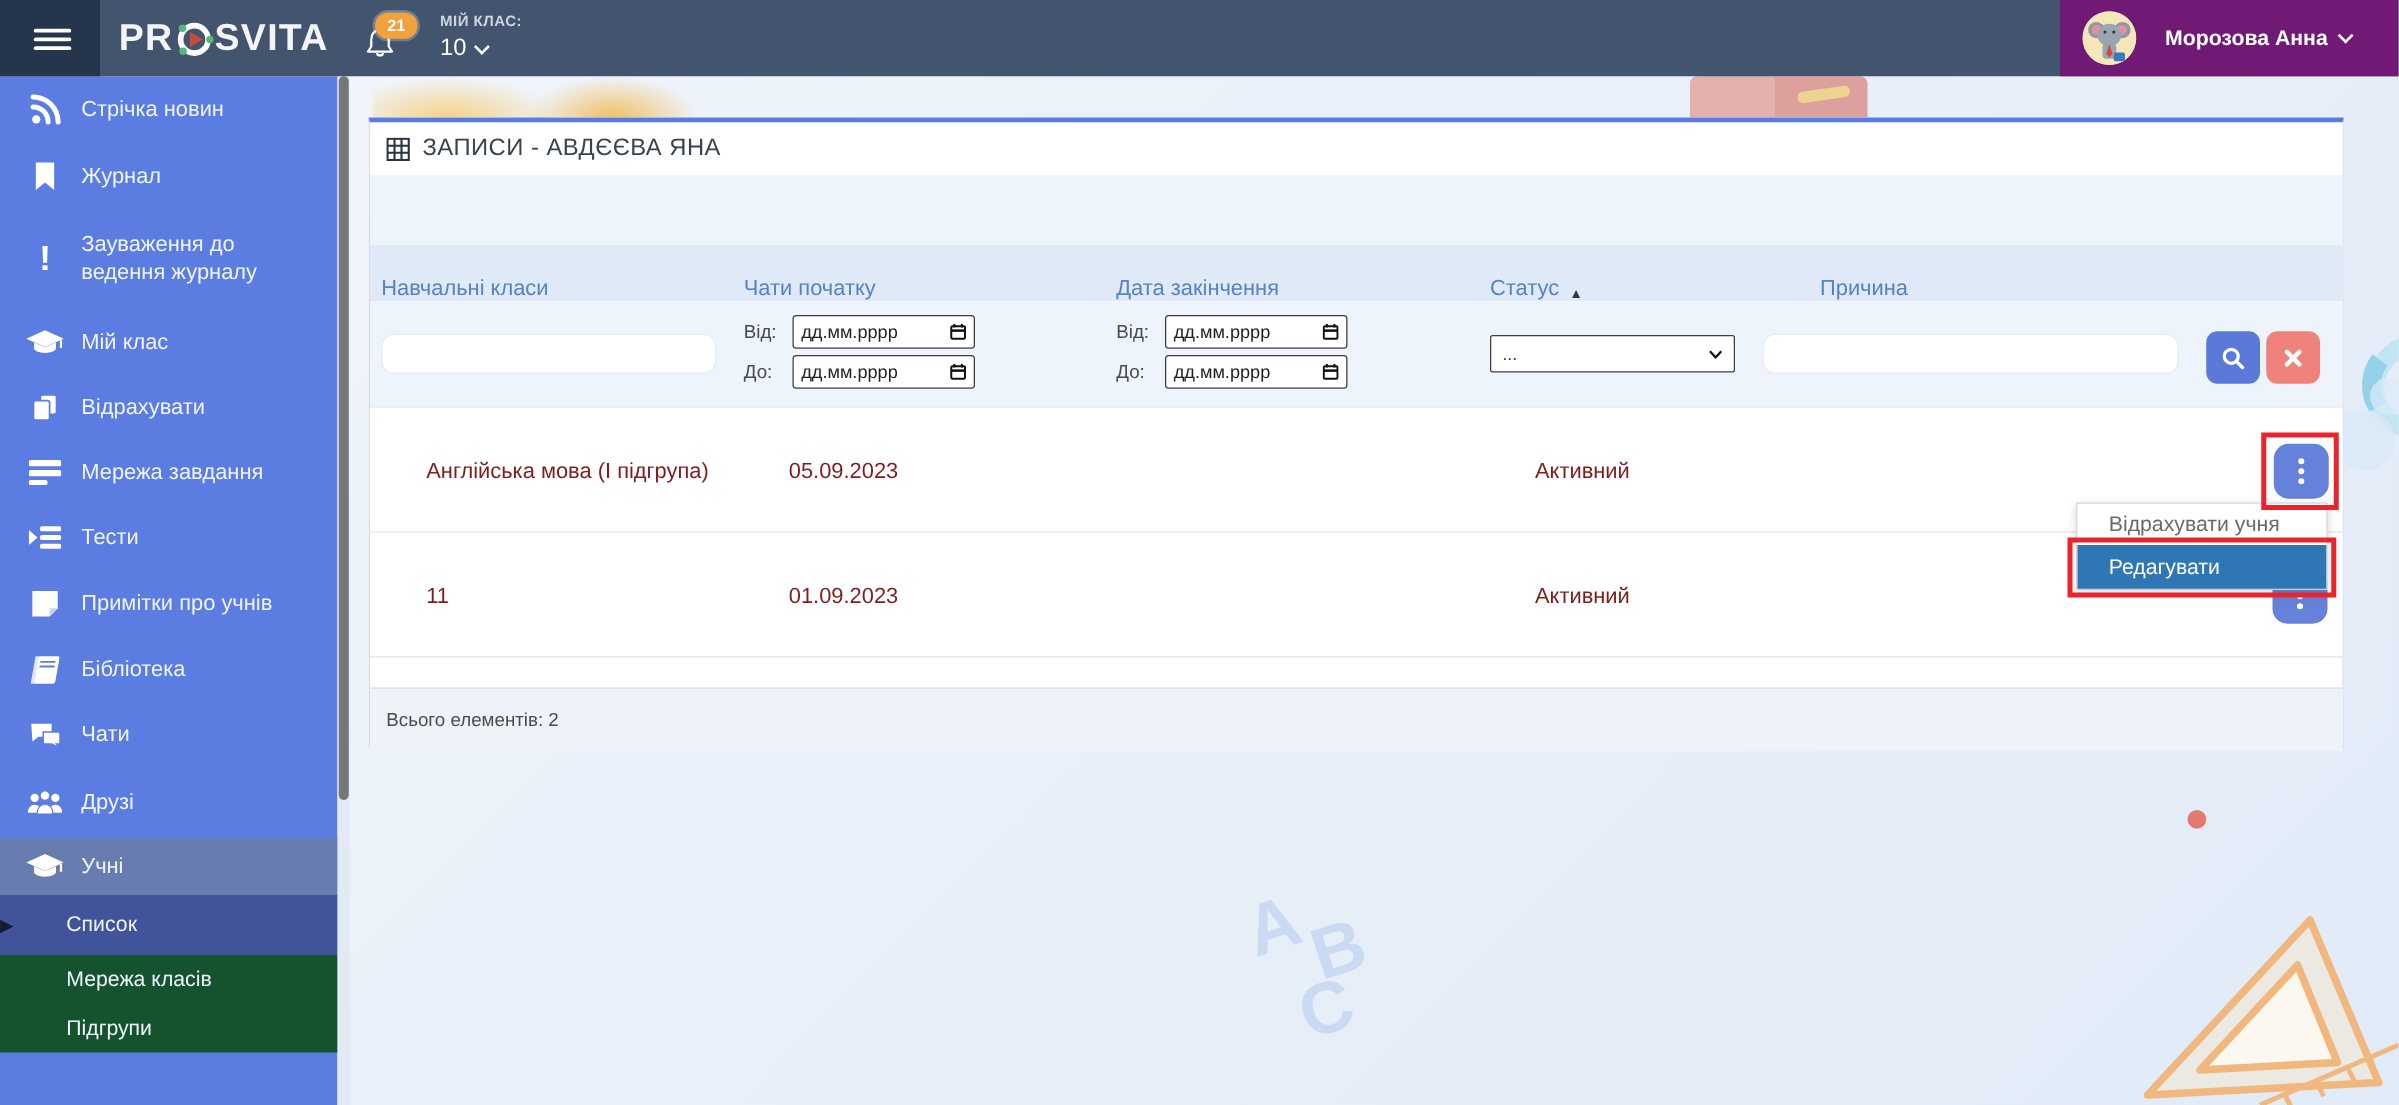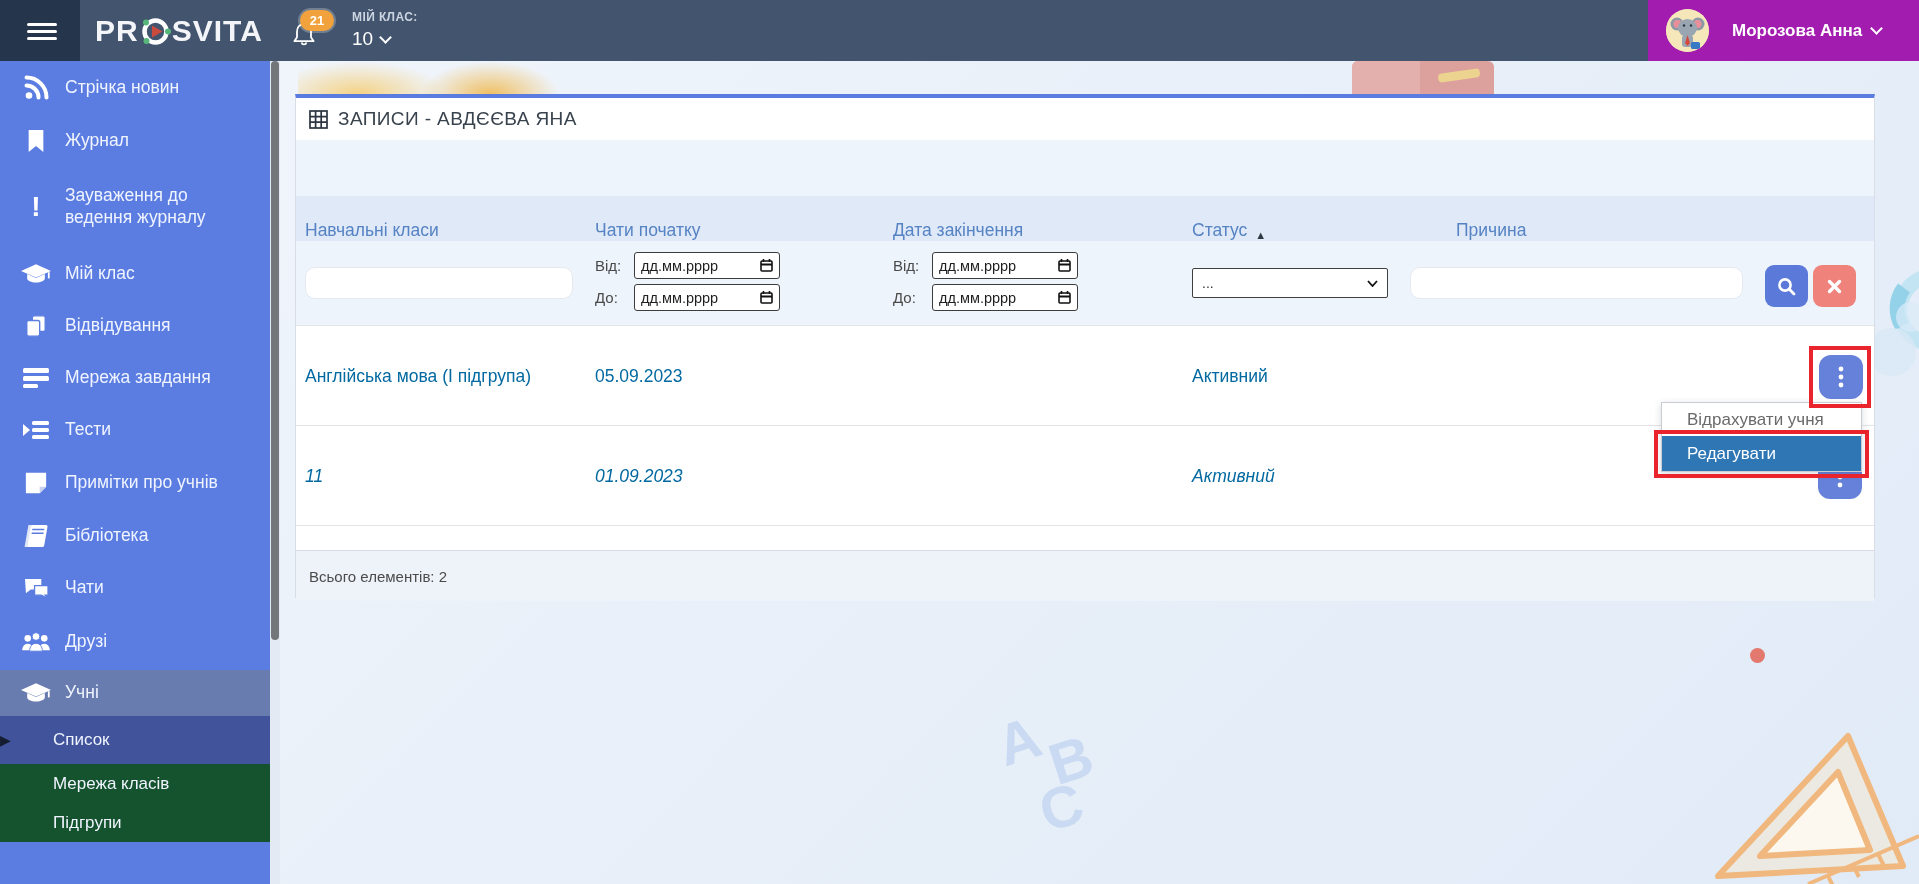--- a/index.html
+++ b/index.html
@@ -14,21 +14,21 @@
   .hamburger i:nth-child(2){top:30px;}
   .hamburger i:nth-child(3){top:37px;width:30px;}
   .logo{position:absolute;left:95px;top:0;height:61px;display:flex;align-items:center;color:#f3f5f8;font-size:30px;font-weight:800;letter-spacing:1px;}
   .logo .ring{display:inline-block;width:31px;height:31px;margin:0 1px;position:relative;top:1px;}
   .bell{position:absolute;left:291px;top:21px;width:26px;height:28px;}
   .badge{position:absolute;left:300px;top:10px;width:34px;height:21px;background:#f2a23c;border-radius:11px;color:#fff;font-size:13px;font-weight:bold;text-align:center;line-height:21px;box-shadow:0 0 0 2px rgba(255,255,255,.25);}
   .myclass{position:absolute;left:352px;top:10px;}
   .myclass .lbl{font-size:12px;font-weight:bold;color:#ccd5e0;letter-spacing:.4px;}
   .myclass .val{font-size:19px;color:#fff;margin-top:4px;display:flex;align-items:center;gap:8px;cursor:pointer;}
   .chev{display:inline-block;width:9px;height:9px;border-right:2px solid #fff;border-bottom:2px solid #fff;transform:rotate(45deg);margin-top:-4px;}
-  .user-zone{position:absolute;left:1648px;top:0;width:271px;height:61px;background:#a21caf;display:flex;align-items:center;cursor:pointer;}
+  .user-zone{position:absolute;left:1648px;top:0;width:271px;height:61px;background:#701a75;display:flex;align-items:center;cursor:pointer;}
   .avatar{position:absolute;left:18px;top:9px;width:43px;height:43px;border-radius:50%;background:#f6e7ba;overflow:hidden;}
   .user-name{position:absolute;left:84px;top:0;height:61px;display:flex;align-items:center;gap:10px;color:#fff;font-size:17px;font-weight:bold;}
 
   
   .sidebar{position:absolute;left:0;top:61px;width:270px;height:823px;background:#5b7de1;z-index:20;color:#f0f4ff;}
   .si{display:flex;align-items:center;padding-left:21px;gap:14px;font-size:17.5px;cursor:pointer;}
   .si .ic{width:30px;height:28px;flex:0 0 30px;display:flex;align-items:center;justify-content:center;}
   .si span.txt{line-height:1.25;}
   .sec{background:#687cb0;}
   .sub{padding-left:53px;font-size:17px;background:#14532d;position:relative;display:flex;align-items:center;cursor:pointer;}
@@ -64,21 +64,21 @@
   .sort-arrow{color:#2d3a45;font-size:11px;margin-left:8px;}
   .p-filter{position:absolute;left:0;top:143px;width:100%;height:84px;background:#eef4fb;}
   .f-input{position:absolute;background:#fff;border:1px solid #e6eaf0;border-radius:10px;height:32px;}
   .f-lbl{position:absolute;color:#4a4a4a;font-size:15px;}
   .dfield{position:absolute;width:146px;height:27px;background:#fff;border:1.5px solid #3c3c3c;border-radius:3px;display:flex;align-items:center;padding:0 6px;font-size:14.5px;color:#1f1f1f;justify-content:space-between;cursor:text;}
   .fselect{position:absolute;left:896px;top:27px;width:196px;height:30px;background:#fff;border:1.5px solid #3f3f3f;border-radius:2px;display:flex;align-items:center;justify-content:space-between;padding:0 9px;font-size:14px;color:#333;cursor:pointer;}
   .fbtn{position:absolute;top:24px;width:43px;height:42px;border-radius:9px;border:none;display:flex;align-items:center;justify-content:center;cursor:pointer;}
   .fbtn.search{left:1469px;background:#5b79d8;}
   .fbtn.clear{left:1517px;background:#ef837b;}
   .p-row{position:absolute;left:0;width:100%;height:100px;background:#fff;border-top:1px solid #e4e4e4;}
-  .p-row .cell{position:absolute;top:0;height:100px;display:flex;align-items:center;color:#0369a1;font-size:17.5px;}
+  .p-row .cell{position:absolute;top:0;height:100px;display:flex;align-items:center;color:#7f1d1d;font-size:17.5px;margin-left:36px;}
   .row-end{position:absolute;left:0;top:427px;width:100%;height:1px;background:#e4e4e4;}
   .p-footer{position:absolute;left:0;top:452px;width:100%;height:51px;background:#eef3f9;border-top:1px solid #d9dee6;display:flex;align-items:center;padding-left:13px;color:#4b4b4b;font-size:15px;}
   .c1{left:9px;} .c2{left:299px;} .c3{left:597px;} .c4{left:896px;} .c5{left:1160px;}
 
   .kebab{position:absolute;width:44px;height:44px;background:#6681da;border-radius:12px;border:none;display:flex;align-items:center;justify-content:center;cursor:pointer;}
   .kebab1{left:1523px;top:257px;z-index:5;}
   .kebab2{left:1522px;top:357px;z-index:2;}
   .redbox{position:absolute;border:4px solid #e9242c;background:transparent;z-index:8;pointer-events:none;}
   .rb1{left:1513px;top:248px;width:62px;height:62px;}
   .rb2{left:1358px;top:332px;width:215px;height:48px;}
@@ -212,21 +212,21 @@
         </span>
       <span class="txt">Мій клас</span>
     </div>
     <div class="si" style="height:52px">
       <span class="ic">
           <svg viewBox="0 0 26 26" width="24" height="24">
             <rect x="9" y="2" width="14" height="17" rx="2" fill="#fff" stroke="#5b7de1" stroke-width="1.5"></rect>
             <rect x="3" y="7" width="14" height="17" rx="2" fill="#fff" stroke="#5b7de1" stroke-width="1.5"></rect>
           </svg>
         </span>
-      <span class="txt">Відвідування</span>
+      <span class="txt">Відрахувати</span>
     </div>
     <div class="si" style="height:52px">
       <span class="ic">
           <svg viewBox="0 0 26 22" width="26" height="22">
             <rect x="0" y="1" width="26" height="5" rx="1.5" fill="#fff"></rect>
             <rect x="0" y="9" width="26" height="5" rx="1.5" fill="#fff"></rect>
             <rect x="0" y="17" width="15" height="4" rx="1.5" fill="#fff"></rect>
           </svg>
         </span>
       <span class="txt">Мережа завдання</span>
@@ -406,21 +406,21 @@
       </button>
     </div>
 
     <div class="p-row" style="top:227px;">
       <div class="cell c1">Англійська мова (І підгрупа)</div>
       <div class="cell c2">05.09.2023</div>
       <div class="cell c3"></div>
       <div class="cell c4">Активний</div>
       <div class="cell c5"></div>
     </div>
-    <div class="p-row" style="top:327px;font-style:italic;">
+    <div class="p-row" style="top:327px;">
       <div class="cell c1">11</div>
       <div class="cell c2">01.09.2023</div>
       <div class="cell c3"></div>
       <div class="cell c4">Активний</div>
       <div class="cell c5"></div>
     </div>
     <div class="row-end"></div>
 
     <button class="kebab kebab2">
       <svg width="6" height="22" viewBox="0 0 6 22">

